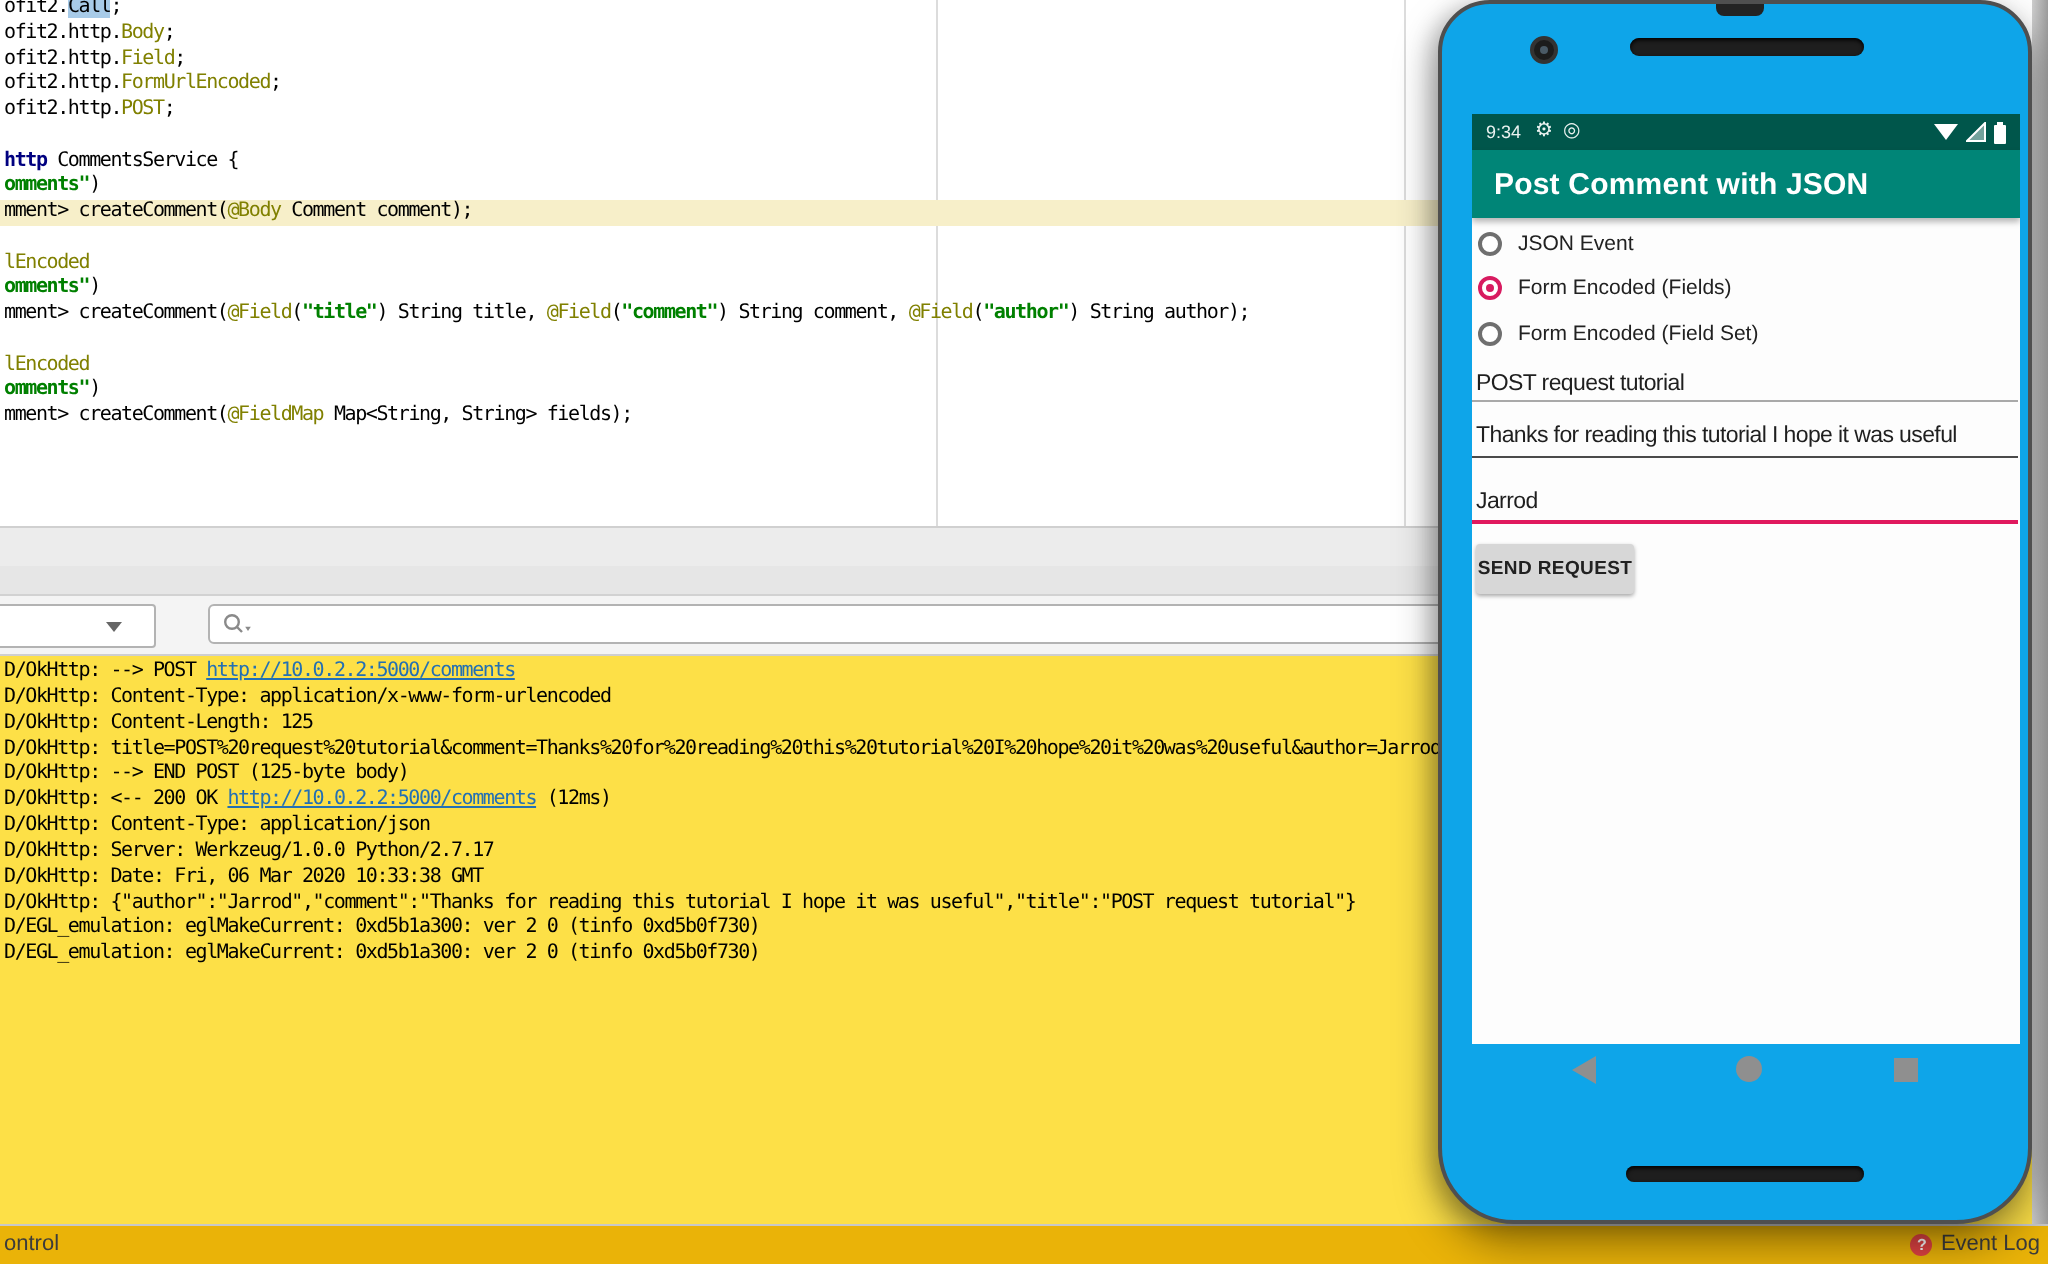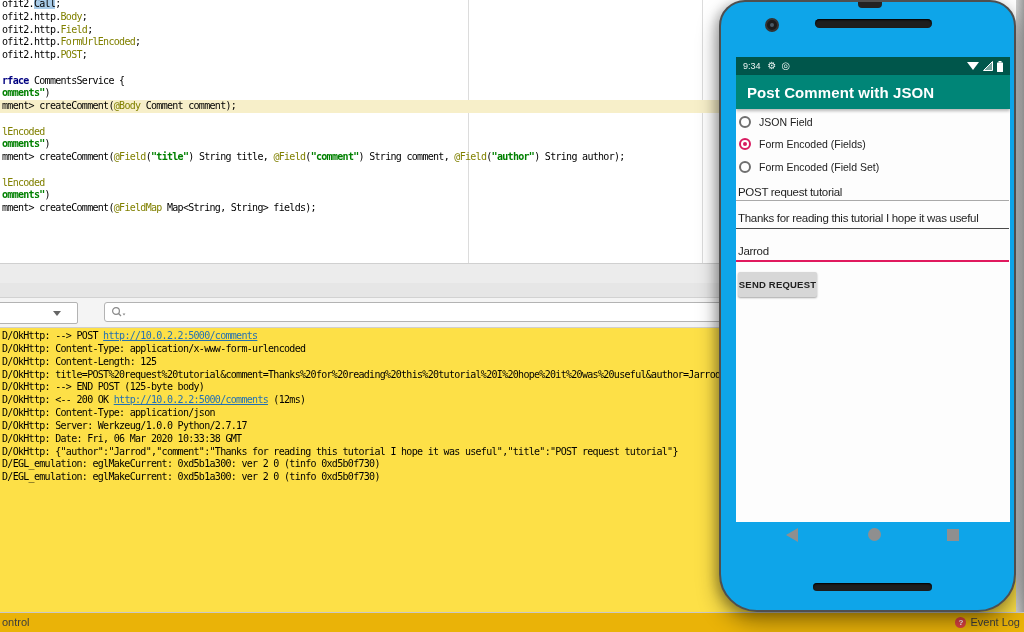--- a/index.html
+++ b/index.html
@@ -107,21 +107,21 @@
   <div class="editor">
     <div class="guide g1"></div>
     <div class="guide g2"></div>
     <div id="code-lines">
         <div class="code-line"><span class="c-p">ofit2.</span><span class="c-sel">Call</span><span class="c-p">;</span></div>
         <div class="code-line"><span class="c-p">ofit2.http.</span><span class="c-a">Body</span><span class="c-p">;</span></div>
         <div class="code-line"><span class="c-p">ofit2.http.</span><span class="c-a">Field</span><span class="c-p">;</span></div>
         <div class="code-line"><span class="c-p">ofit2.http.</span><span class="c-a">FormUrlEncoded</span><span class="c-p">;</span></div>
         <div class="code-line"><span class="c-p">ofit2.http.</span><span class="c-a">POST</span><span class="c-p">;</span></div>
         <div class="code-line">&nbsp;</div>
-        <div class="code-line"><span class="c-k">rface </span><span class="c-p">CommentsService {</span></div>
+        <div class="code-line"><span class="c-k">http </span><span class="c-p">CommentsService {</span></div>
         <div class="code-line"><span class="c-s">omments"</span><span class="c-p">)</span></div>
         <div class="code-line hl"><span class="c-p">mment&gt; createComment(</span><span class="c-a">@Body</span><span class="c-p"> Comment comment);</span></div>
         <div class="code-line">&nbsp;</div>
         <div class="code-line"><span class="c-a">lEncoded</span></div>
         <div class="code-line"><span class="c-s">omments"</span><span class="c-p">)</span></div>
         <div class="code-line"><span class="c-p">mment&gt; createComment(</span><span class="c-a">@Field</span><span class="c-p">(</span><span class="c-s">"title"</span><span class="c-p">) String title, </span><span class="c-a">@Field</span><span class="c-p">(</span><span class="c-s">"comment"</span><span class="c-p">) String comment, </span><span class="c-a">@Field</span><span class="c-p">(</span><span class="c-s">"author"</span><span class="c-p">) String author);</span></div>
         <div class="code-line">&nbsp;</div>
         <div class="code-line"><span class="c-a">lEncoded</span></div>
         <div class="code-line"><span class="c-s">omments"</span><span class="c-p">)</span></div>
         <div class="code-line"><span class="c-p">mment&gt; createComment(</span><span class="c-a">@FieldMap</span><span class="c-p"> Map&lt;String, String&gt; fields);</span></div>
@@ -201,21 +201,21 @@
           <rect x="0" y="1.5" width="6" height="9.5" rx="0.5" fill="#ffffff"></rect>
         </svg>
       </div>
 
       <div class="p-appbar">
         <span class="title">Post Comment with JSON</span>
       </div>
 
       <div class="radio-row" style="top:58px">
         <span class="circle"></span>
-        <span class="rlabel">JSON Field</span>
+        <span class="rlabel">JSON Event</span>
       </div>
       <div class="radio-row selected" style="top:80px">
         <span class="circle">
             <span class="dot"></span>
           </span>
         <span class="rlabel">Form Encoded (Fields)</span>
       </div>
       <div class="radio-row" style="top:103px">
         <span class="circle"></span>
         <span class="rlabel">Form Encoded (Field Set)</span>

